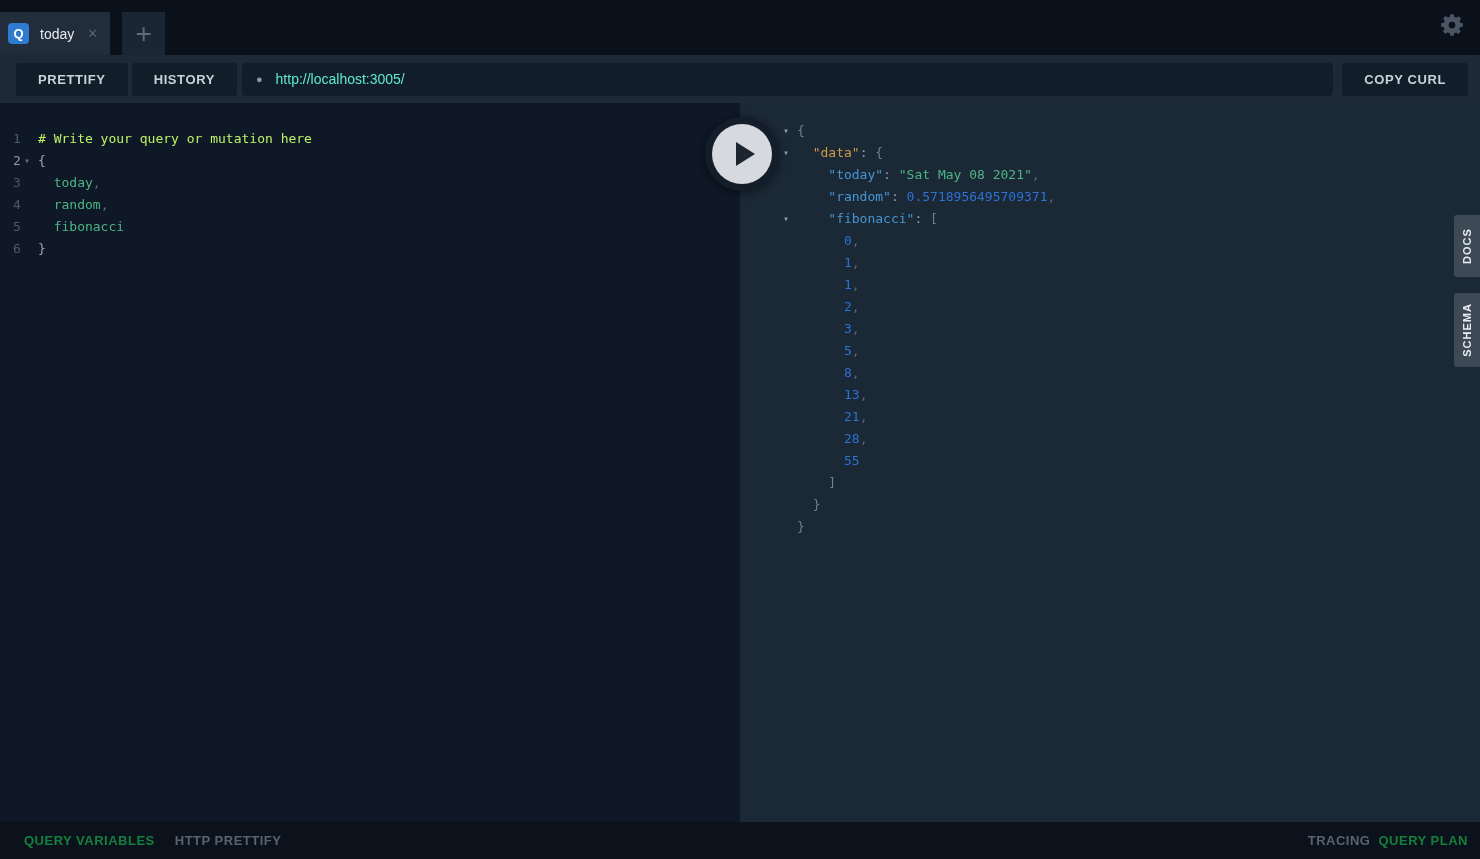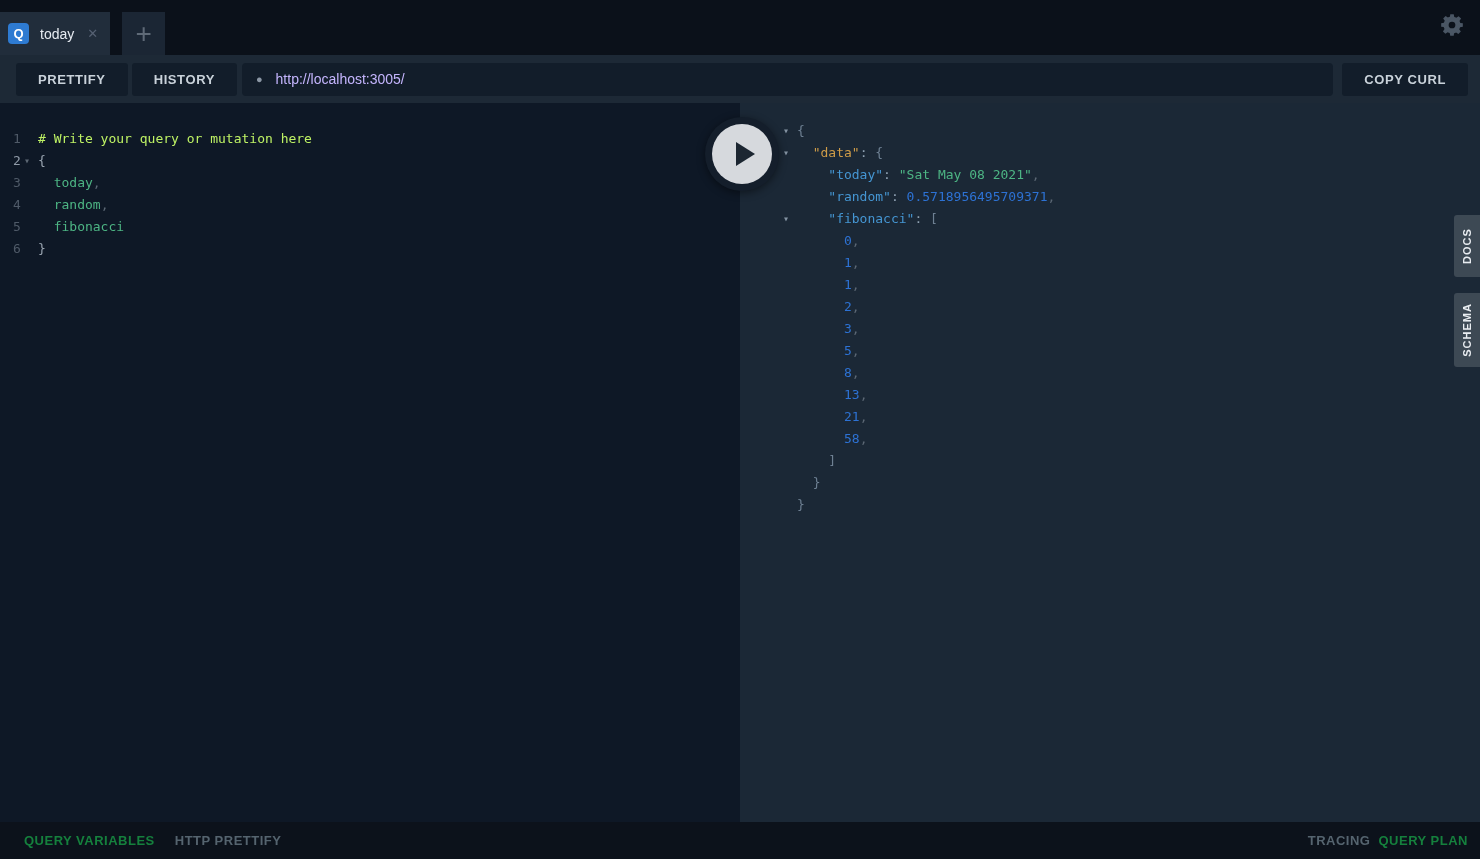--- a/index.html
+++ b/index.html
@@ -15,21 +15,21 @@
   .tab-label { color:#e6ebf1; font-size:14px; }
   .tab-close { color:#566173; font-size:13px; margin-left:13px; cursor:pointer; }
   .new-tab { height:43px; width:43px; margin-left:12px; background:#1b2634; color:#5f6a77; font-size:28px; font-weight:300; display:flex; align-items:center; justify-content:center; cursor:pointer; }
   .gear-btn { position:absolute; right:14px; top:13px; width:28px; height:28px; display:flex; align-items:center; justify-content:center; cursor:pointer; }
 
   
   .toolbar { height:48px; background:#1d2936; display:flex; align-items:center; padding:0 12px; flex:0 0 auto; }
   .tb-btn { height:33px; background:#121d2a; border:none; color:#c9d2da; font-family:"Liberation Sans",sans-serif; font-size:13px; font-weight:600; letter-spacing:0.6px; padding:0 22px; margin-left:4px; border-radius:3px; cursor:pointer; }
   .url-box { flex:1; height:33px; background:#121d2a; border-radius:4px; margin:0 5px; display:flex; align-items:center; padding:0 14px; }
   .url-dot { color:#8b97a5; font-size:11px; margin-right:13px; }
-  .url-text { color:#c4b5fd; font-size:14px; }
+  .url-text { color:#5eead4; font-size:14px; }
 
   
   .main { flex:1 1 auto; display:flex; position:relative; overflow:hidden; }
   .editor-pane { width:740px; background:#0e1826; position:relative; padding-top:25px; flex:0 0 auto; cursor:text; }
   .result-pane { flex:1; background:#1b2836; padding-top:17px; position:relative; }
 
   .code { font-family:"DejaVu Sans Mono","Liberation Mono",monospace; font-size:13px; }
   .row { height:22px; line-height:22px; position:relative; white-space:pre; }
   .ln { position:absolute; left:13px; color:#4f5a68; }
   .ln.active { color:#909ba8; }
@@ -122,21 +122,22 @@
         <div class="row"><span class="fold-r">▾</span><span class="rtext"><span>    </span><span class="t-k">"fibonacci"</span><span class="t-col">: </span><span class="t-rb">[</span></span></div>
         <div class="row"><span class="rtext"><span>      </span><span class="t-n">0</span><span class="t-p">,</span></span></div>
         <div class="row"><span class="rtext"><span>      </span><span class="t-n">1</span><span class="t-p">,</span></span></div>
         <div class="row"><span class="rtext"><span>      </span><span class="t-n">1</span><span class="t-p">,</span></span></div>
         <div class="row"><span class="rtext"><span>      </span><span class="t-n">2</span><span class="t-p">,</span></span></div>
         <div class="row"><span class="rtext"><span>      </span><span class="t-n">3</span><span class="t-p">,</span></span></div>
         <div class="row"><span class="rtext"><span>      </span><span class="t-n">5</span><span class="t-p">,</span></span></div>
         <div class="row"><span class="rtext"><span>      </span><span class="t-n">8</span><span class="t-p">,</span></span></div>
         <div class="row"><span class="rtext"><span>      </span><span class="t-n">13</span><span class="t-p">,</span></span></div>
         <div class="row"><span class="rtext"><span>      </span><span class="t-n">21</span><span class="t-p">,</span></span></div>
-        <div class="row"><span class="rtext"><span>      </span><span class="t-n">58</span><span class="t-p">,</span></span></div>
+        <div class="row"><span class="rtext"><span>      </span><span class="t-n">28</span><span class="t-p">,</span></span></div>
+        <div class="row"><span class="rtext"><span>      </span><span class="t-n">55</span></span></div>
         <div class="row"><span class="rtext"><span>    </span><span class="t-rb">]</span></span></div>
         <div class="row"><span class="rtext"><span>  </span><span class="t-rb">}</span></span></div>
         <div class="row"><span class="rtext"><span class="t-rb">}</span></span></div>
       </div>
 
     <div class="play-wrap">
       <div class="play-circle">
         <div class="play-tri"></div>
       </div>
     </div>

